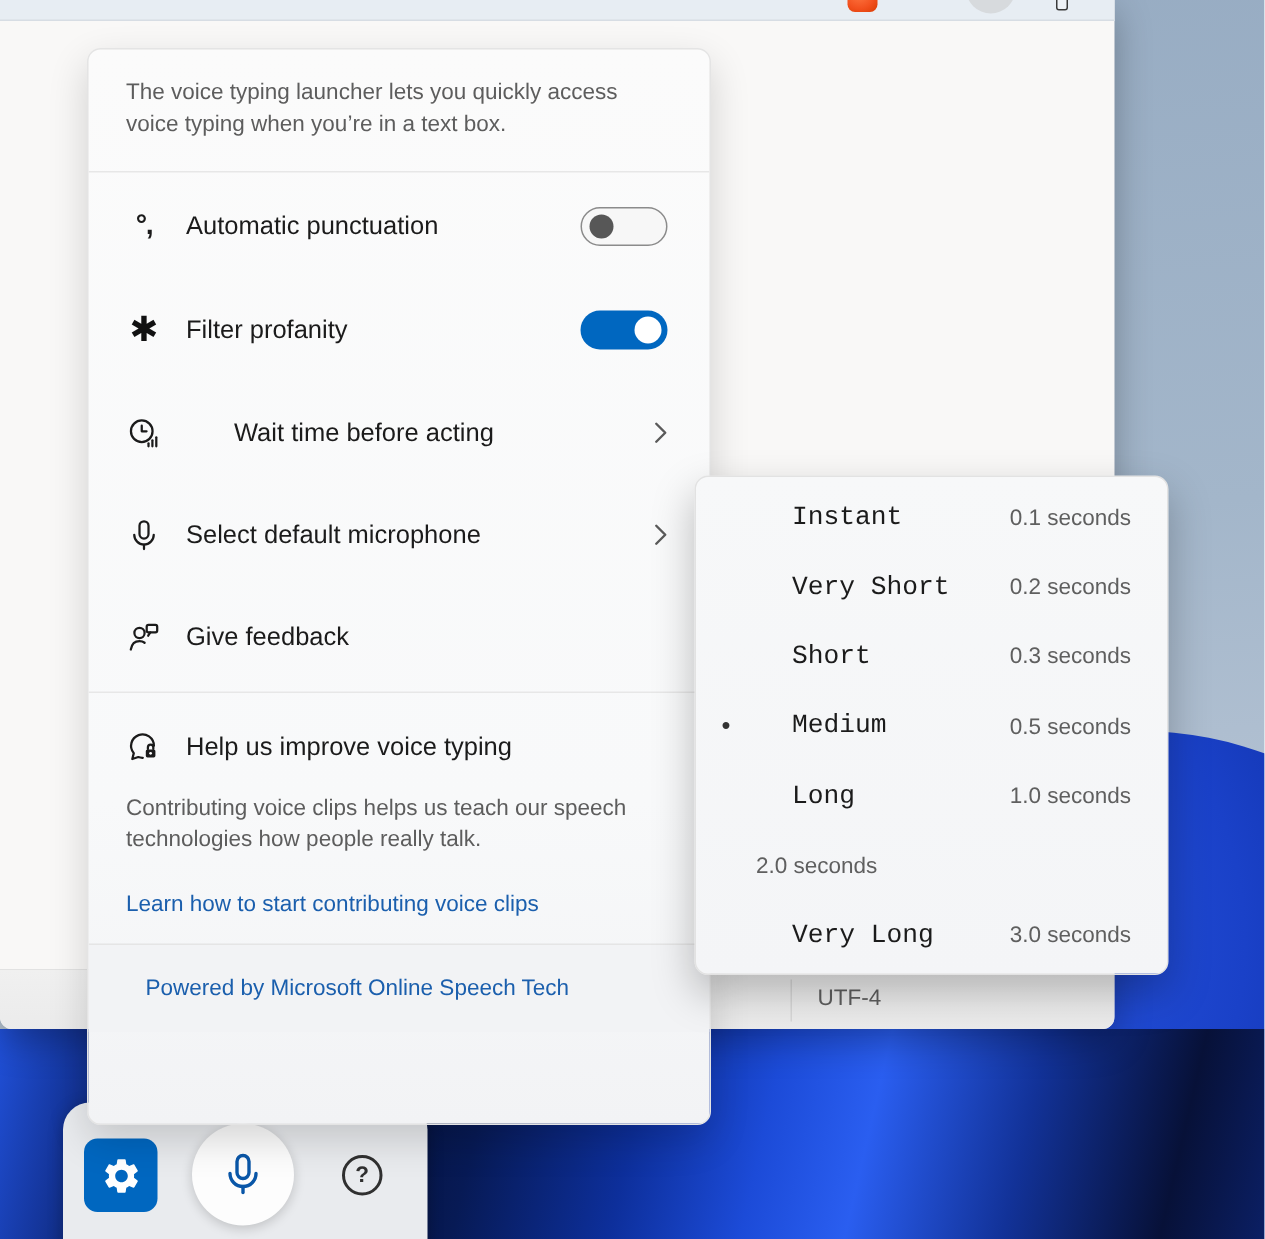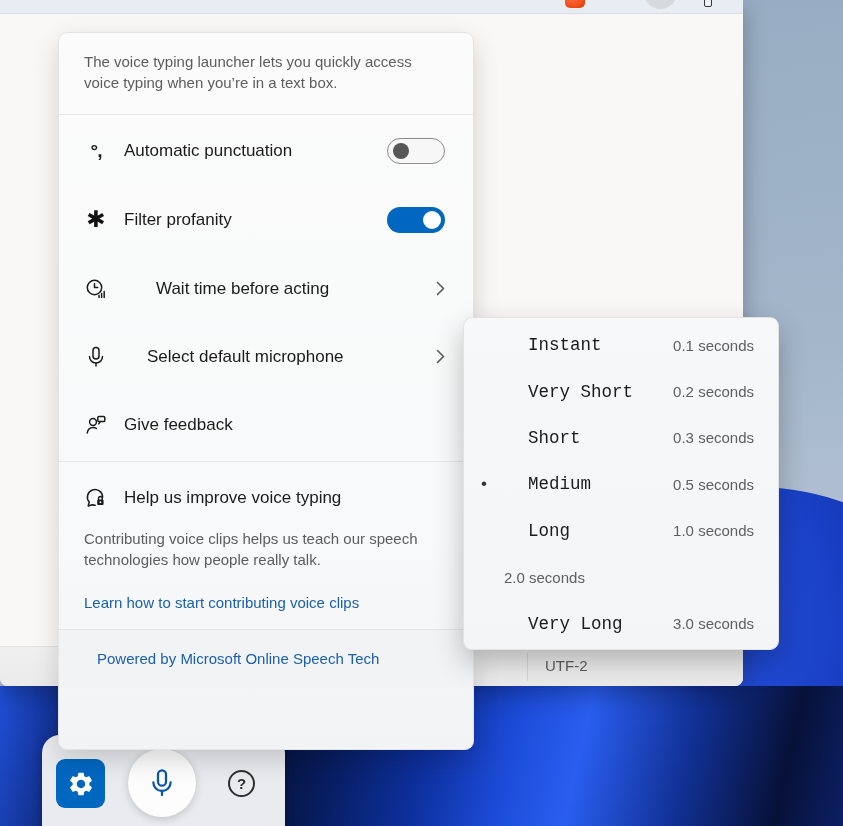--- a/index.html
+++ b/index.html
@@ -95,21 +95,21 @@
   <div class="wp-band"></div>
 
   <div class="bg-window">
     <div class="bg-titlebar">
       <div class="tb-favicon"></div>
       <div class="tb-avatar"></div>
       <div class="tb-mini-glyph"></div>
     </div>
     <div class="bg-statusbar">
       <div class="status-divider"></div>
-      <span class="status-encoding">UTF-2</span>
+      <span class="status-encoding">UTF-4</span>
     </div>
   </div>
 
   <div class="vt-bar">
     <div class="gear-btn">
       <svg viewBox="0 0 24 24">
           <path d="M19.14 12.94c.04-.3.06-.61.06-.94 0-.32-.02-.64-.07-.94l2.03-1.58c.18-.14.23-.41.12-.61l-1.92-3.32c-.12-.22-.37-.29-.59-.22l-2.39.96c-.5-.38-1.03-.7-1.62-.94l-.36-2.54c-.04-.24-.24-.41-.48-.41h-3.84c-.24 0-.43.17-.47.41l-.36 2.54c-.59.24-1.13.57-1.62.94l-2.39-.96c-.22-.08-.47 0-.59.22L2.74 8.87c-.12.21-.08.47.12.61l2.03 1.58c-.05.3-.09.63-.09.94s.02.64.07.94l-2.03 1.58c-.18.14-.23.41-.12.61l1.92 3.32c.12.22.37.29.59.22l2.39-.96c.5.38 1.03.7 1.62.94l.36 2.54c.05.24.24.41.48.41h3.84c.24 0 .44-.17.47-.41l.36-2.54c.59-.24 1.13-.56 1.62-.94l2.39.96c.22.08.47 0 .59-.22l1.92-3.32c.12-.22.07-.47-.12-.61l-2.01-1.58zM12 15.6c-1.98 0-3.6-1.62-3.6-3.6s1.62-3.6 3.6-3.6 3.6 1.62 3.6 3.6-1.62 3.6-3.6 3.6z"></path>
         </svg>
     </div>
     <div class="mic-btn">
@@ -158,21 +158,21 @@
           </svg>
       </span>
       <span class="row-label">Wait time before acting</span>
       <span class="chev">
         <svg viewBox="0 0 9 15">
             <polyline points="1.5,1.5 7.5,7.5 1.5,13.5"></polyline>
           </svg>
       </span>
     </div>
 
-    <div class="fly-row" style="margin-bottom:20px;gap:23px;">
+    <div class="fly-row" style="margin-bottom:20px;">
       <span class="row-icon">
         <svg viewBox="0 0 24 24">
             <rect x="9" y="2.5" width="6" height="11.5" rx="3"></rect>
             <path d="M5.5 11.5a6.5 6.5 0 0 0 13 0"></path>
             <line x1="12" y1="18" x2="12" y2="21"></line>
           </svg>
       </span>
       <span class="row-label">Select default microphone</span>
       <span class="chev">
         <svg viewBox="0 0 9 15">

